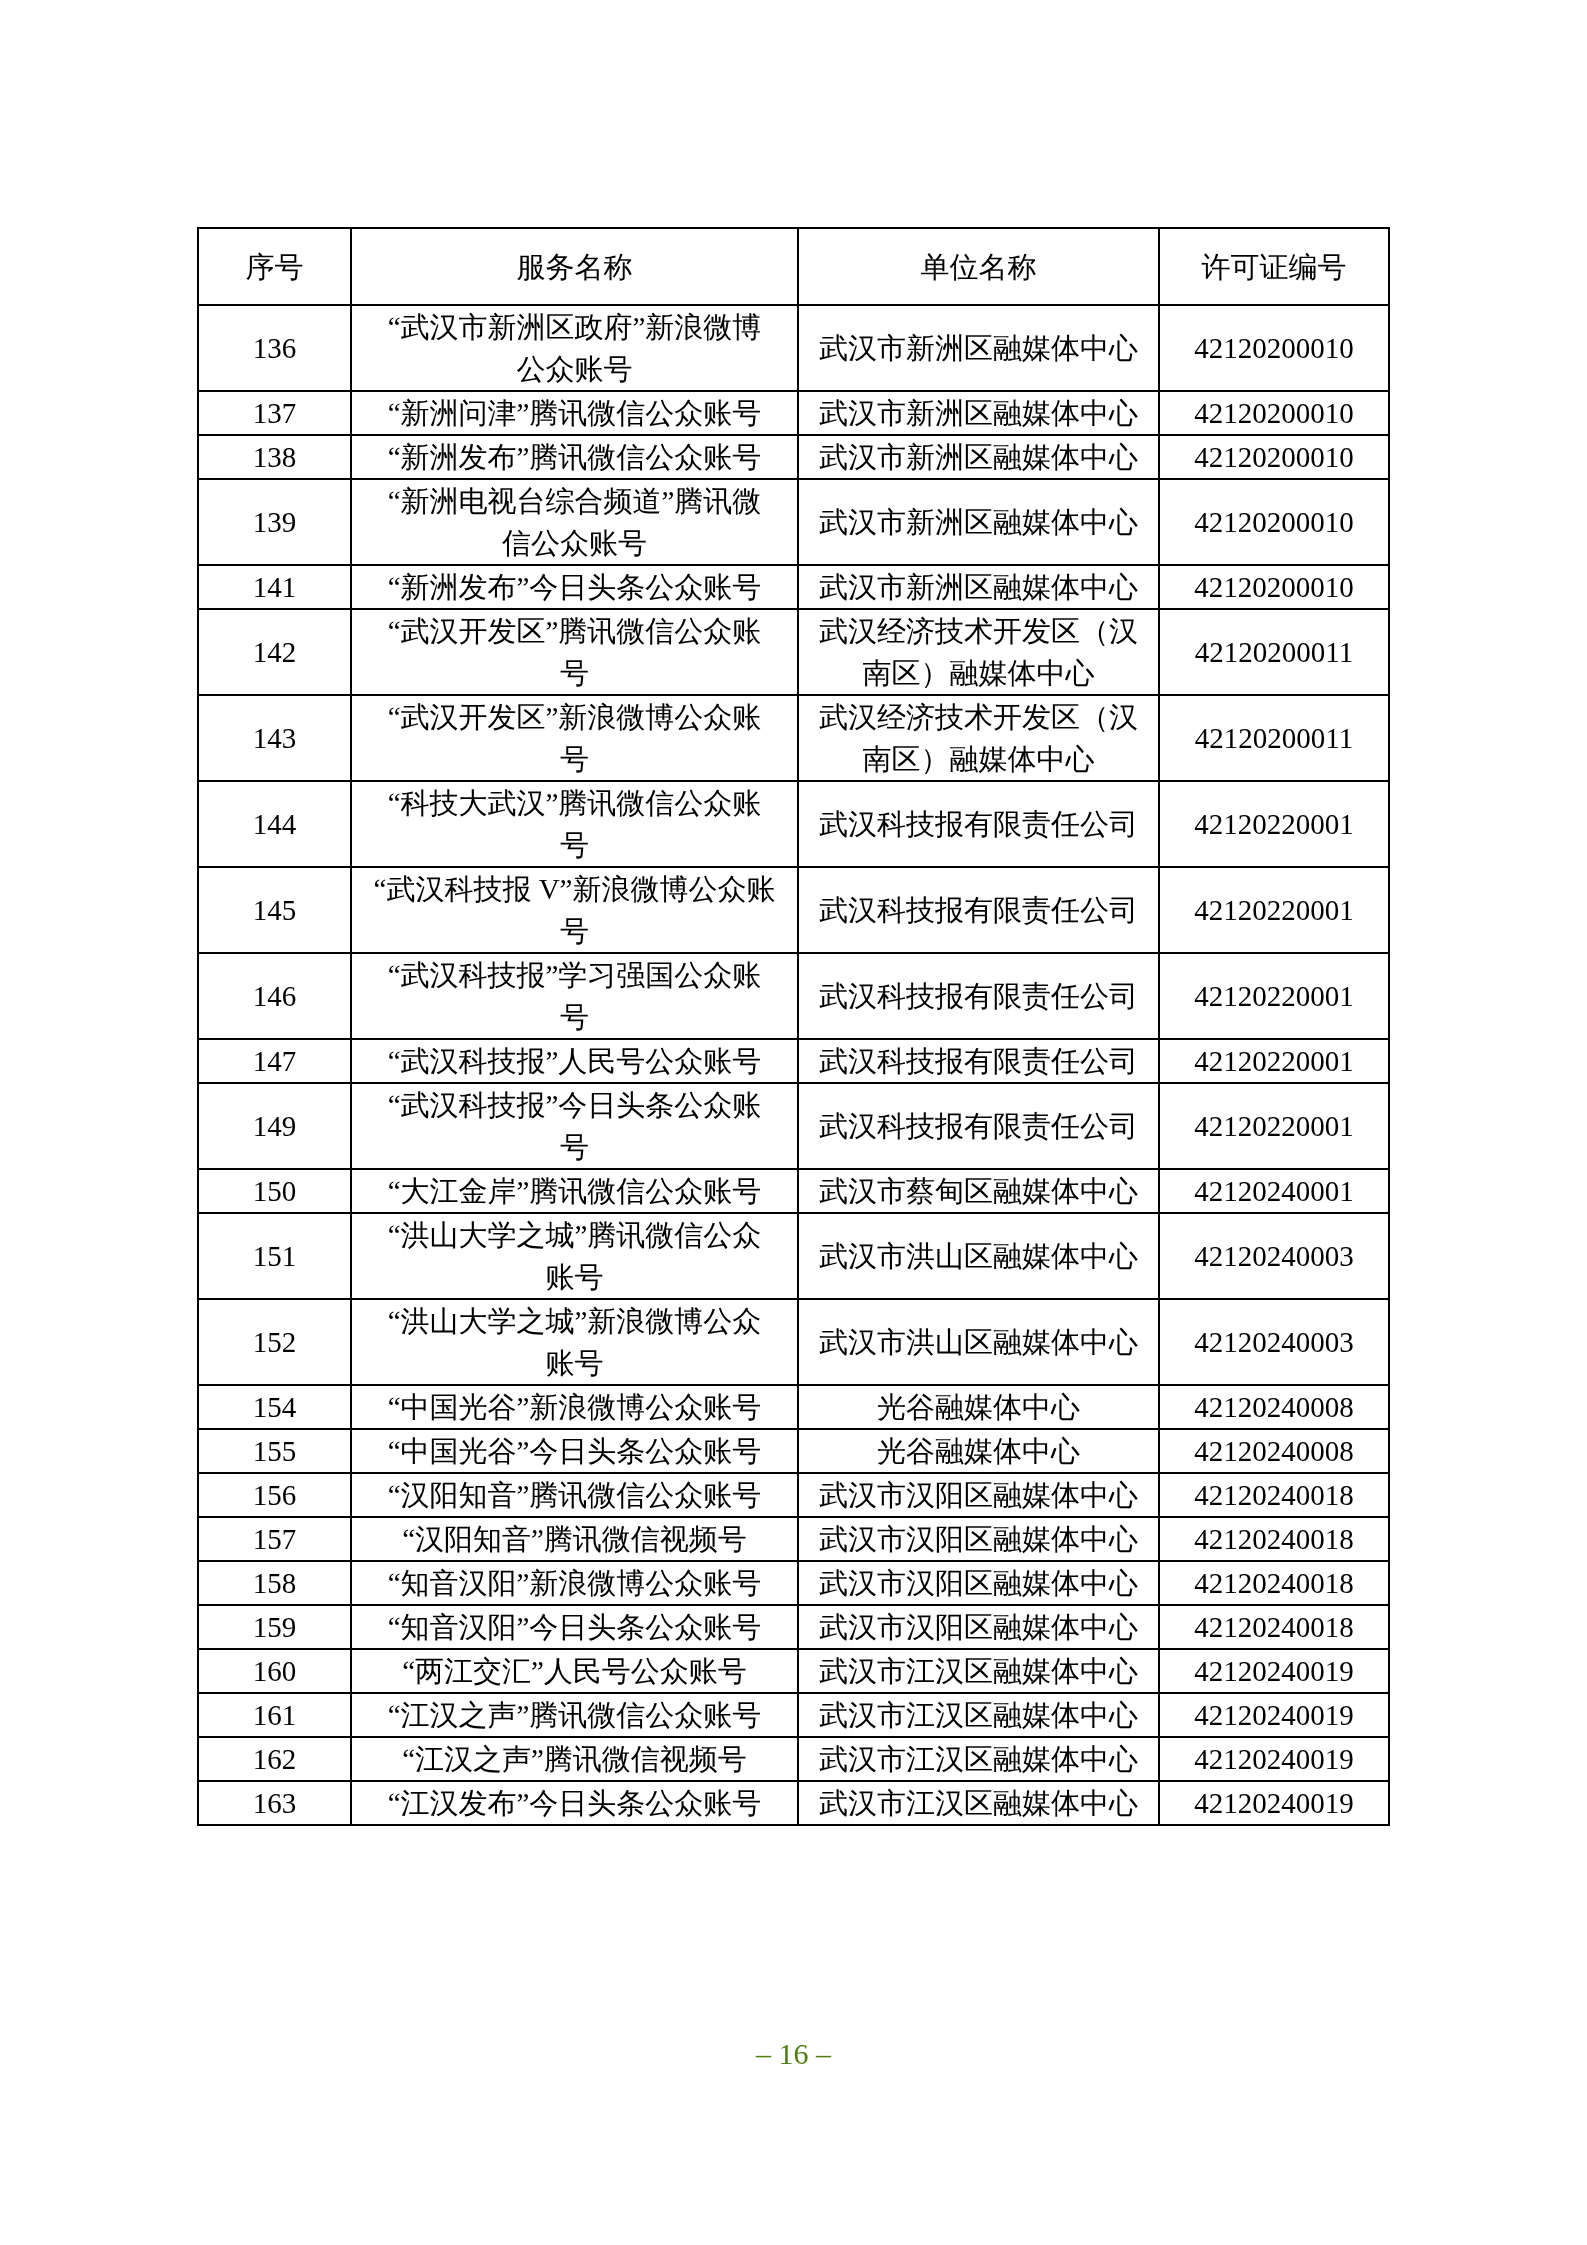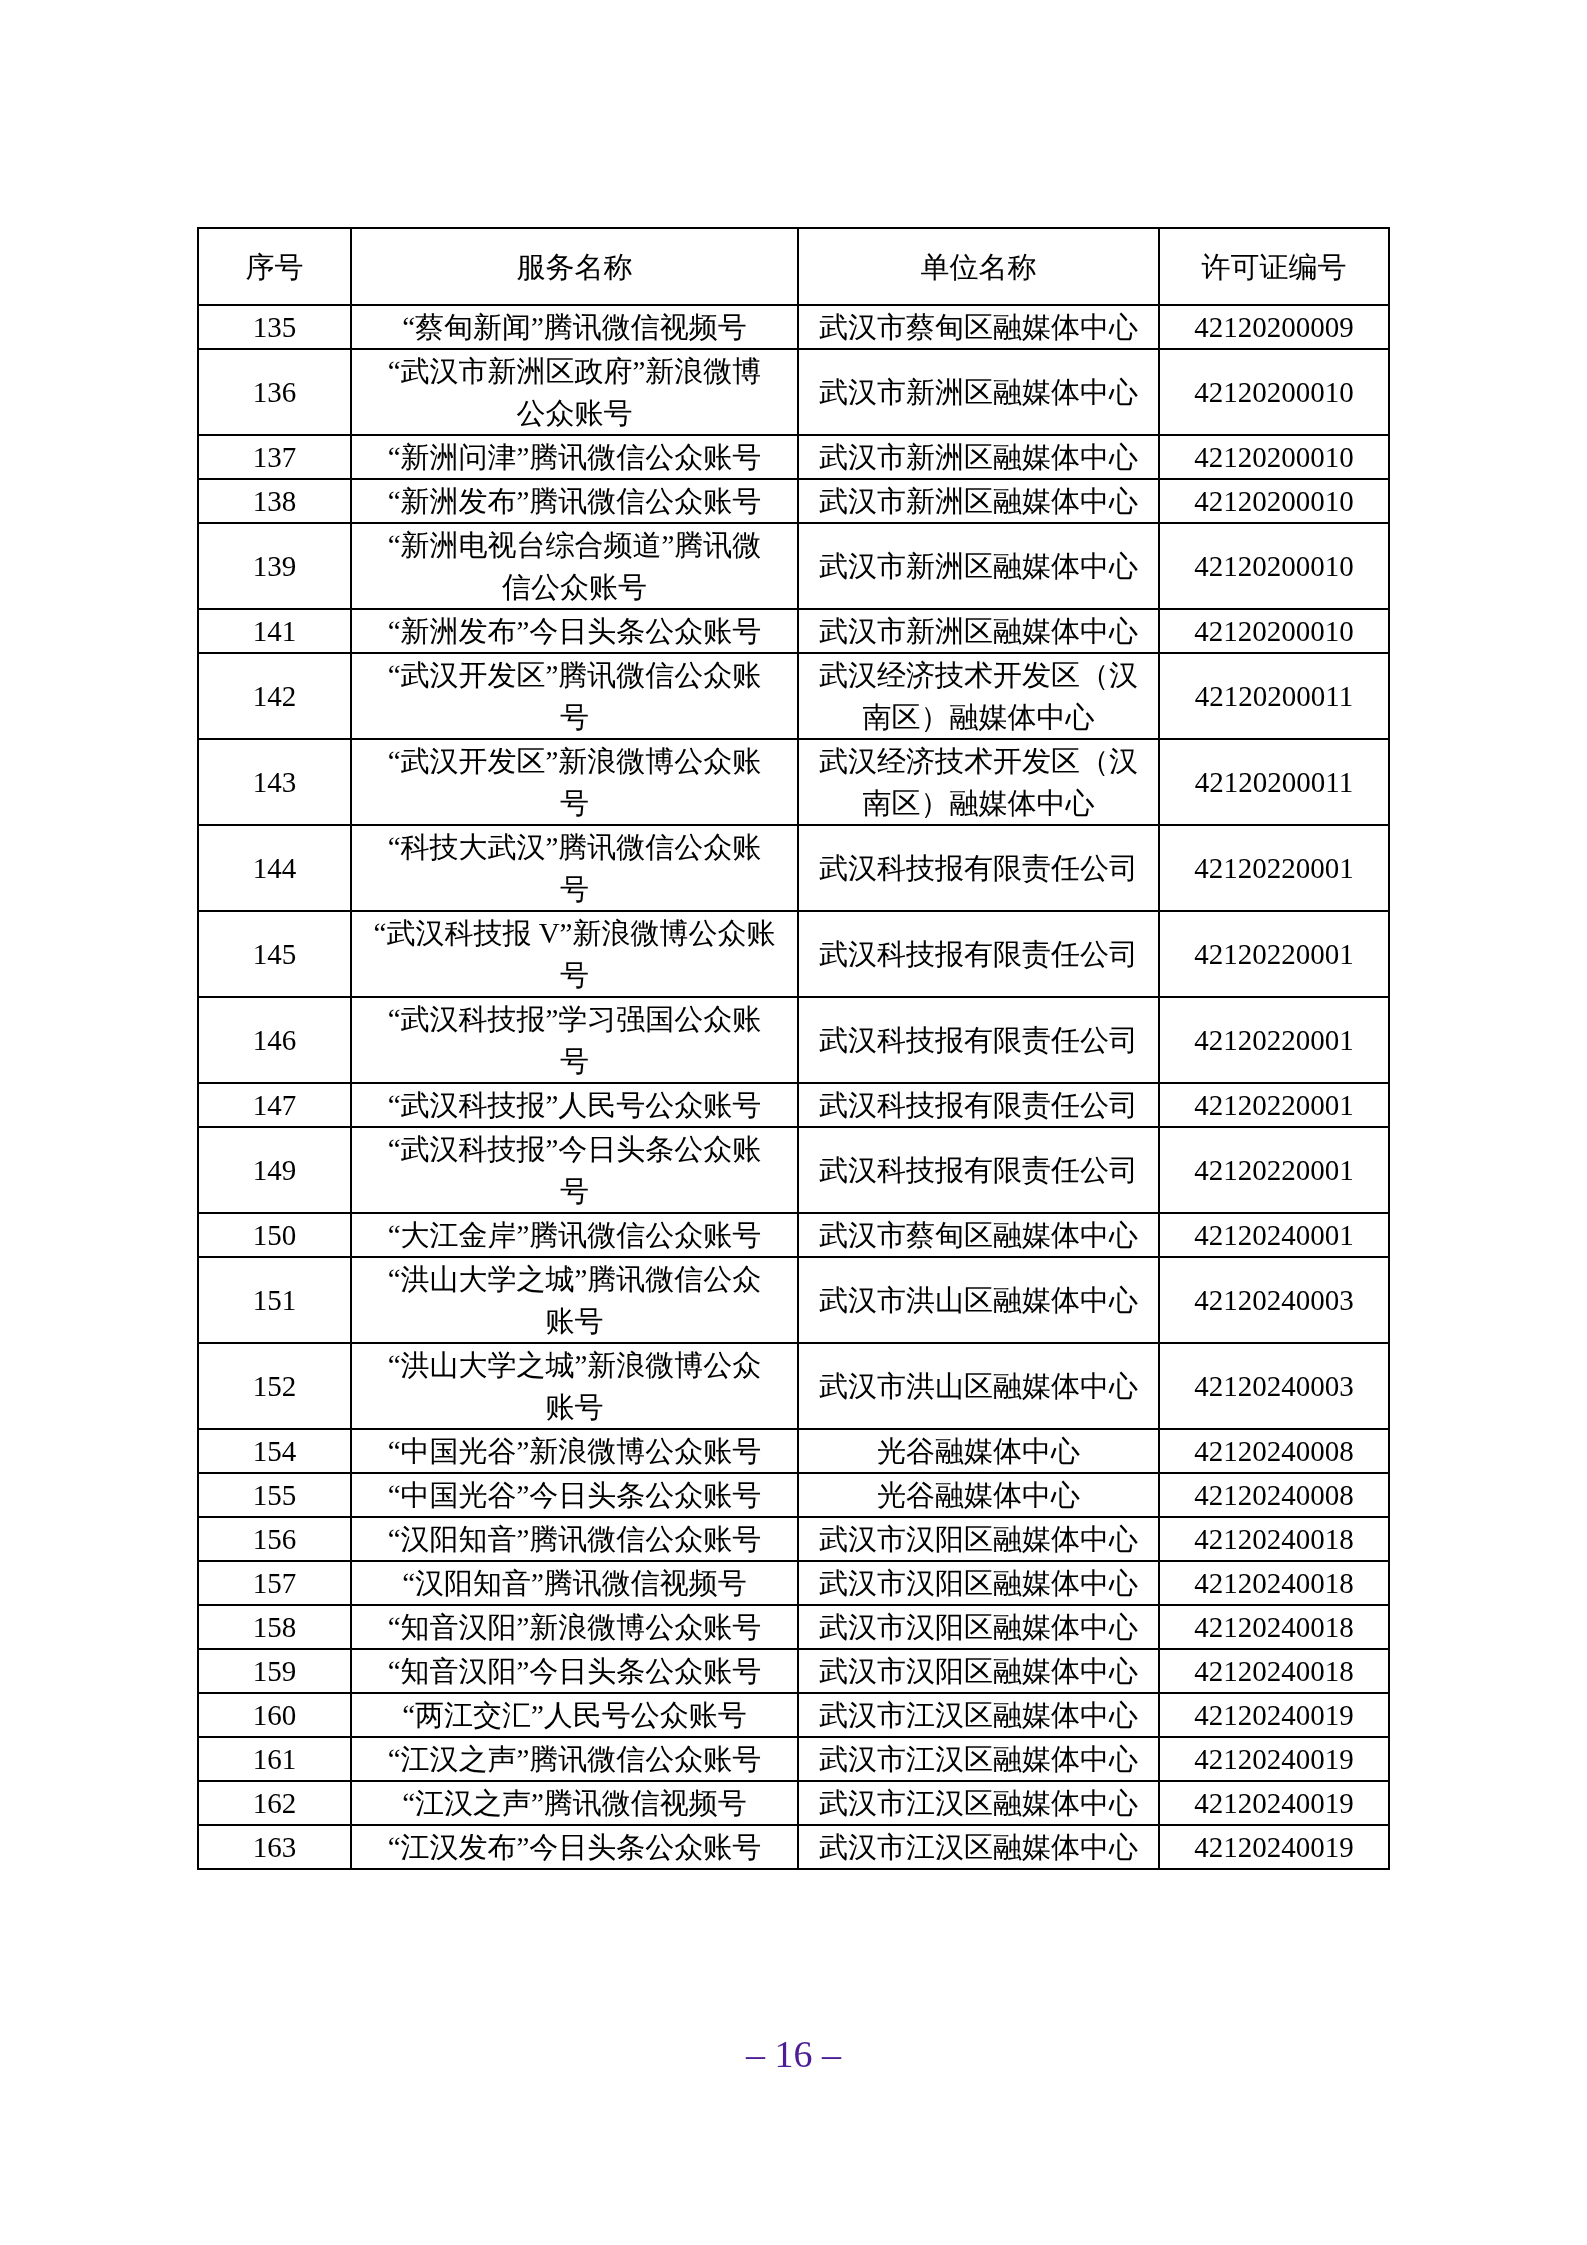--- a/index.html
+++ b/index.html
@@ -46,23 +46,23 @@
   }
   table.license-table td {
     height: 40px;
   }
   .page-footer {
     position: absolute;
     top: 2033px;
     left: 0;
     width: 1587px;
     text-align: center;
-    font-size: 38px;
+    font-size: 30px;
     line-height: 42px;
-    color: #4c1d95;
+    color: #4d7c0f;
   }
 </style>
 </head>
 <body>
 
 <div class="page">
 
   <table class="license-table">
     <colgroup>
       <col class="c-no">
@@ -73,26 +73,20 @@
     <thead>
       <tr>
         <th>序号</th>
         <th>服务名称</th>
         <th>单位名称</th>
         <th>许可证编号</th>
       </tr>
     </thead>
     <tbody>
         <tr>
-          <td>135</td>
-          <td>“蔡甸新闻”腾讯微信视频号</td>
-          <td>武汉市蔡甸区融媒体中心</td>
-          <td>42120200009</td>
-        </tr>
-        <tr>
           <td>136</td>
           <td>“武汉市新洲区政府”新浪微博
 公众账号</td>
           <td>武汉市新洲区融媒体中心</td>
           <td>42120200010</td>
         </tr>
         <tr>
           <td>137</td>
           <td>“新洲问津”腾讯微信公众账号</td>
           <td>武汉市新洲区融媒体中心</td>

